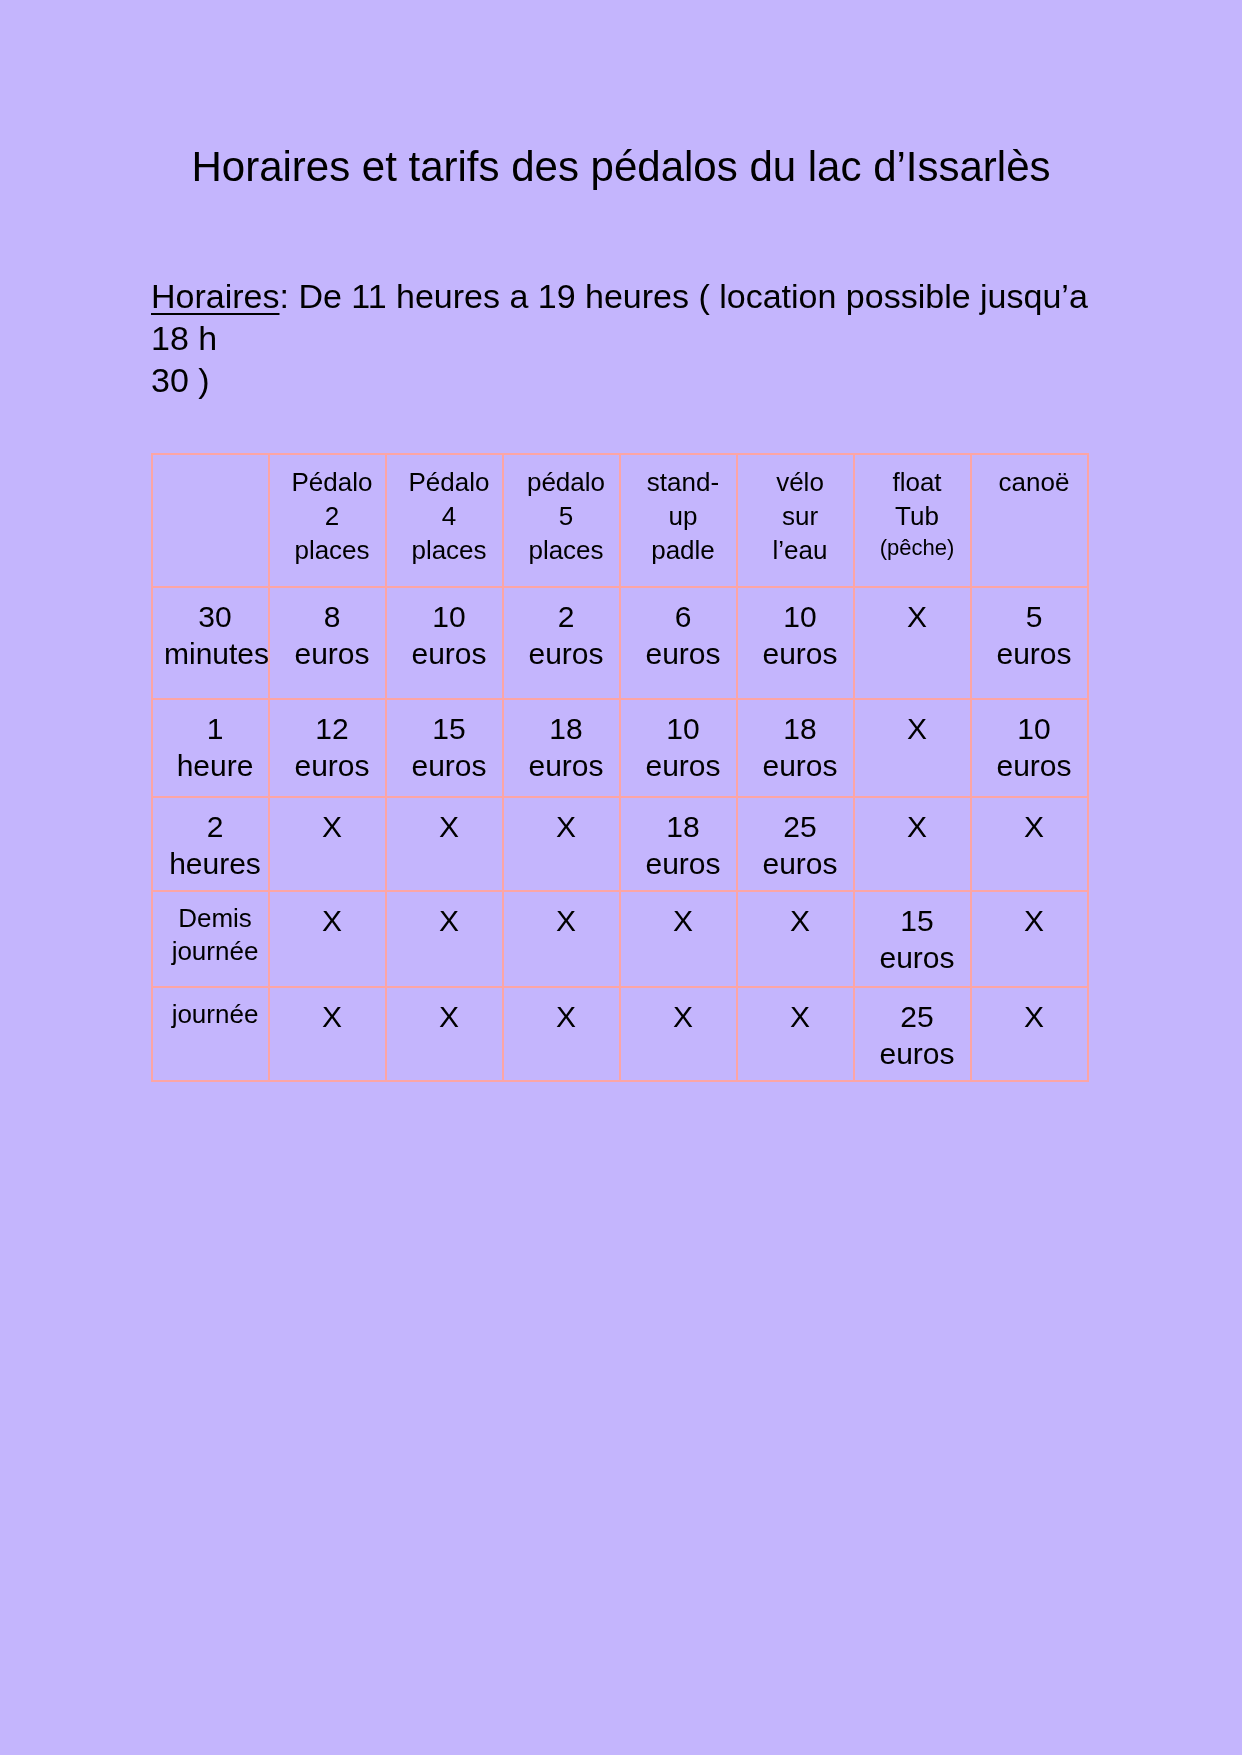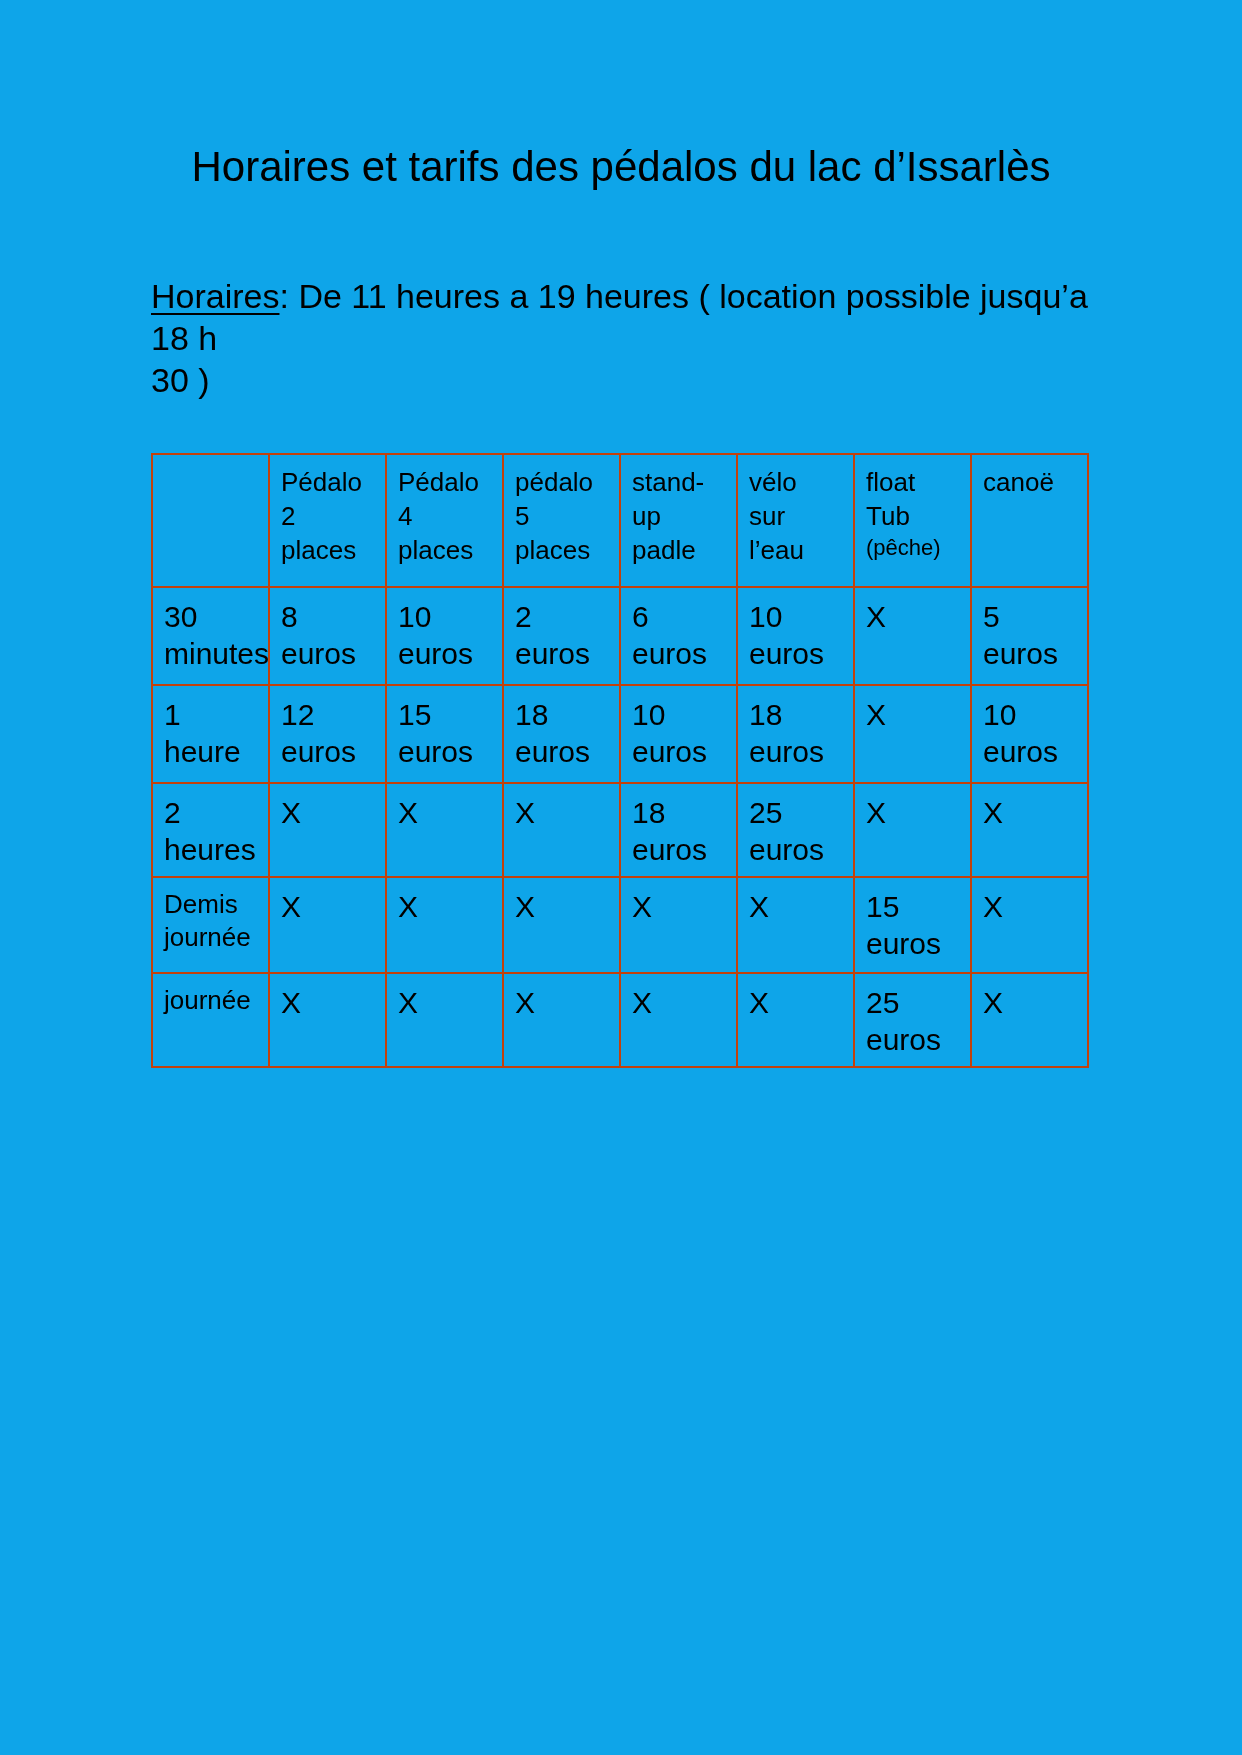--- a/index.html
+++ b/index.html
@@ -1,20 +1,20 @@
 <!DOCTYPE html>
 <html><head>
 <meta charset="utf-8">
 <style>
   html, body { margin: 0; padding: 0; background: #fff; }
   .page {
     position: relative;
     width: 1242px;
     height: 1755px;
-    background: #0ea5e9;
+    background: #c4b5fd;
     color: #000000;
     font-family: "Liberation Sans", sans-serif;
     overflow: hidden;
   }
   .doc-title {
     position: absolute;
     top: 141px;
     left: 0;
     right: 0;
     text-align: center;
@@ -38,23 +38,23 @@
   }
   table.tarifs {
     position: absolute;
     left: 151px;
     top: 453px;
     width: 938px;
     border-collapse: collapse;
     table-layout: fixed;
   }
   .tarifs th, .tarifs td {
-    border: 2px solid #c2410c;
+    border: 2px solid #fca5a5;
     vertical-align: top;
-    text-align: left;
+    text-align: center;
     padding: 10px 2px 0 11px;
     white-space: pre-line;
     overflow: visible;
   }
   .tarifs thead tr { height: 133px; }
   .tarifs th {
     font-weight: 400;
     font-size: 26px;
     line-height: 34px;
   }
@@ -98,21 +98,21 @@
 padle</span></th>
           <th><span>vélo
 sur
 l’eau</span></th>
           <th><span>float
 Tub</span><div class="h-sub">(pêche)</div></th>
           <th><span>canoë</span></th>
         </tr>
     </thead>
     <tbody>
-        <tr style="height: 98px; padding-left: 36px;">
+        <tr style="height: 112px; padding-left: 36px;">
           <td class="row-label">30
 minutes</td>
           <td>8
 euros</td>
           <td>10
 euros</td>
           <td>2
 euros</td>
           <td>6
 euros</td>

